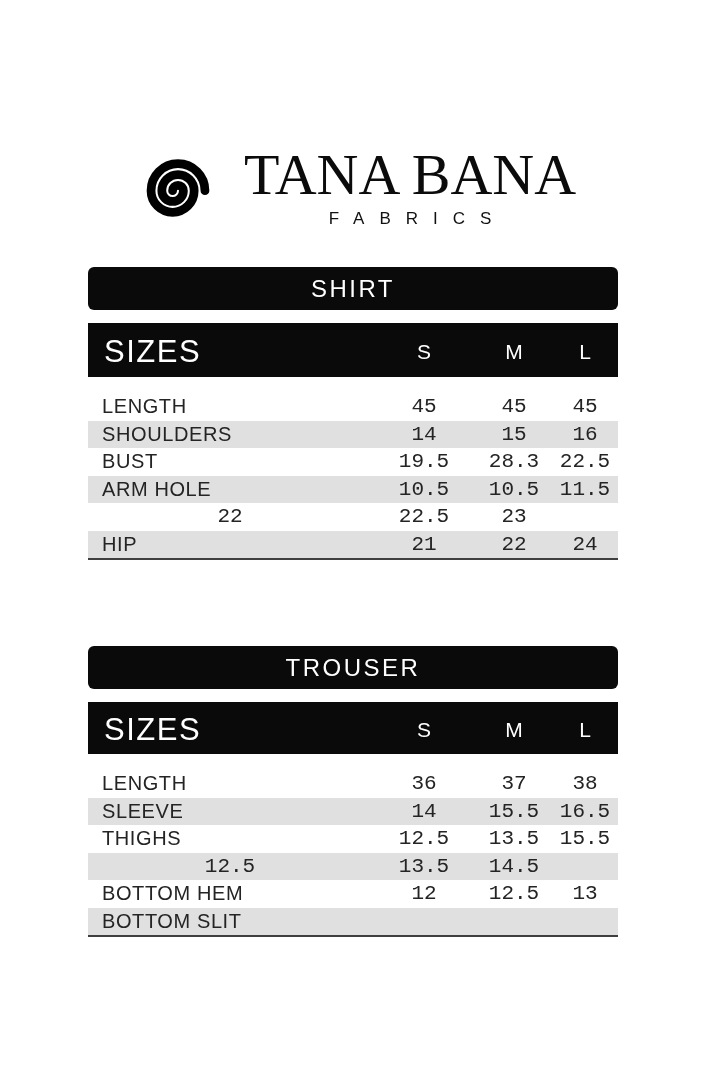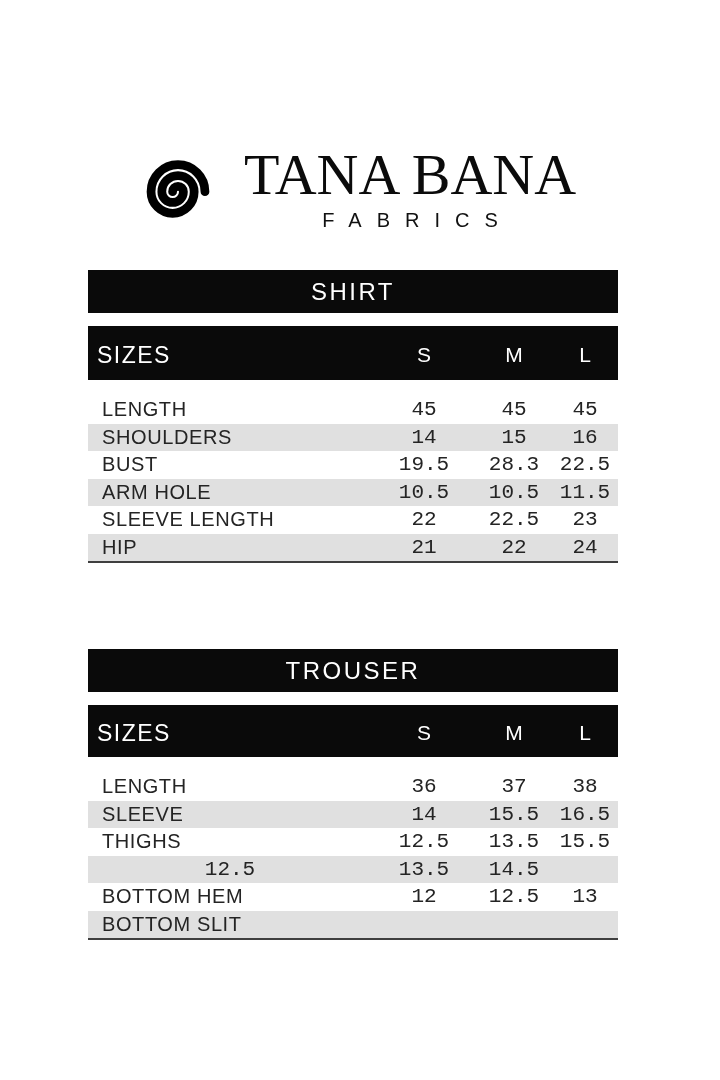--- a/index.html
+++ b/index.html
@@ -13,37 +13,37 @@
   *{margin:0;padding:0;box-sizing:border-box;}
   html,body{width:720px;height:1080px;background:var(--page);
     font-family:"Liberation Sans", sans-serif;color:var(--text);overflow:hidden;}
 
   
   .logo{margin-top:146px;display:flex;justify-content:center;align-items:center;gap:32px;}
   .logo-icon{flex:0 0 auto;display:block;}
   .logo-textcol{display:flex;flex-direction:column;align-items:center;}
   .brand-name{font-family:"Liberation Serif", serif;font-size:58px;line-height:1;
     color:#0b0b0b;letter-spacing:0px;white-space:nowrap;}
-  .brand-sub{font-size:20px;letter-spacing:15px;padding-left:15px;margin-top:5px;
+  .brand-sub{font-size:17px;letter-spacing:15px;padding-left:15px;margin-top:5px;
     color:#111;white-space:nowrap;}
 
   
   .content{margin-left:88px;width:530px;}
 
   .title-bar{background:var(--bar);color:var(--bar_text);height:43px;
     display:flex;align-items:center;justify-content:center;
-    font-size:24px;letter-spacing:2.5px;}
+    font-size:24px;letter-spacing:2.5px;border-radius:6px;}
   .shirt-title{margin-top:38px;}
   .trouser-title{margin-top:86px;}
 
   .grid4{display:grid;grid-template-columns:284px 104px 76px 66px;align-items:center;}
 
   .header-bar{background:var(--bar);color:var(--bar_text);height:54px;margin-top:13px;
     padding-top:4px;}
-  .header-bar .hlabel{font-size:23px;letter-spacing:1.5px;padding-left:9px;}
+  .header-bar .hlabel{font-size:31px;letter-spacing:1.5px;padding-left:16px;}
   .header-bar .hcol{font-size:21px;text-align:center;}
   .trouser-header{height:52px;}
 
   .rows{margin-top:16px;border-bottom:2px solid var(--border);}
   .row{height:27.5px;}
   .row:nth-child(even){background:var(--row_alt);}
   .row .cell-label{font-size:20px;letter-spacing:0.6px;padding-left:14px;color:#242424;}
   .row .cell-val{font-size:21px;text-align:center;color:#242424;font-family:Liberation Mono, monospace;}
 </style>
 </head>
@@ -91,21 +91,20 @@
       <span class="cell-val">28.3</span>
       <span class="cell-val">22.5</span>
     </div>
     <div class="row grid4">
       <span class="cell-label">ARM HOLE</span>
       <span class="cell-val">10.5</span>
       <span class="cell-val">10.5</span>
       <span class="cell-val">11.5</span>
     </div>
     <div class="row grid4">
-      <span class="cell-label">SLEEVE LENGTH</span>
       <span class="cell-val">22</span>
       <span class="cell-val">22.5</span>
       <span class="cell-val">23</span>
     </div>
     <div class="row grid4">
       <span class="cell-label">HIP</span>
       <span class="cell-val">21</span>
       <span class="cell-val">22</span>
       <span class="cell-val">24</span>
     </div>

